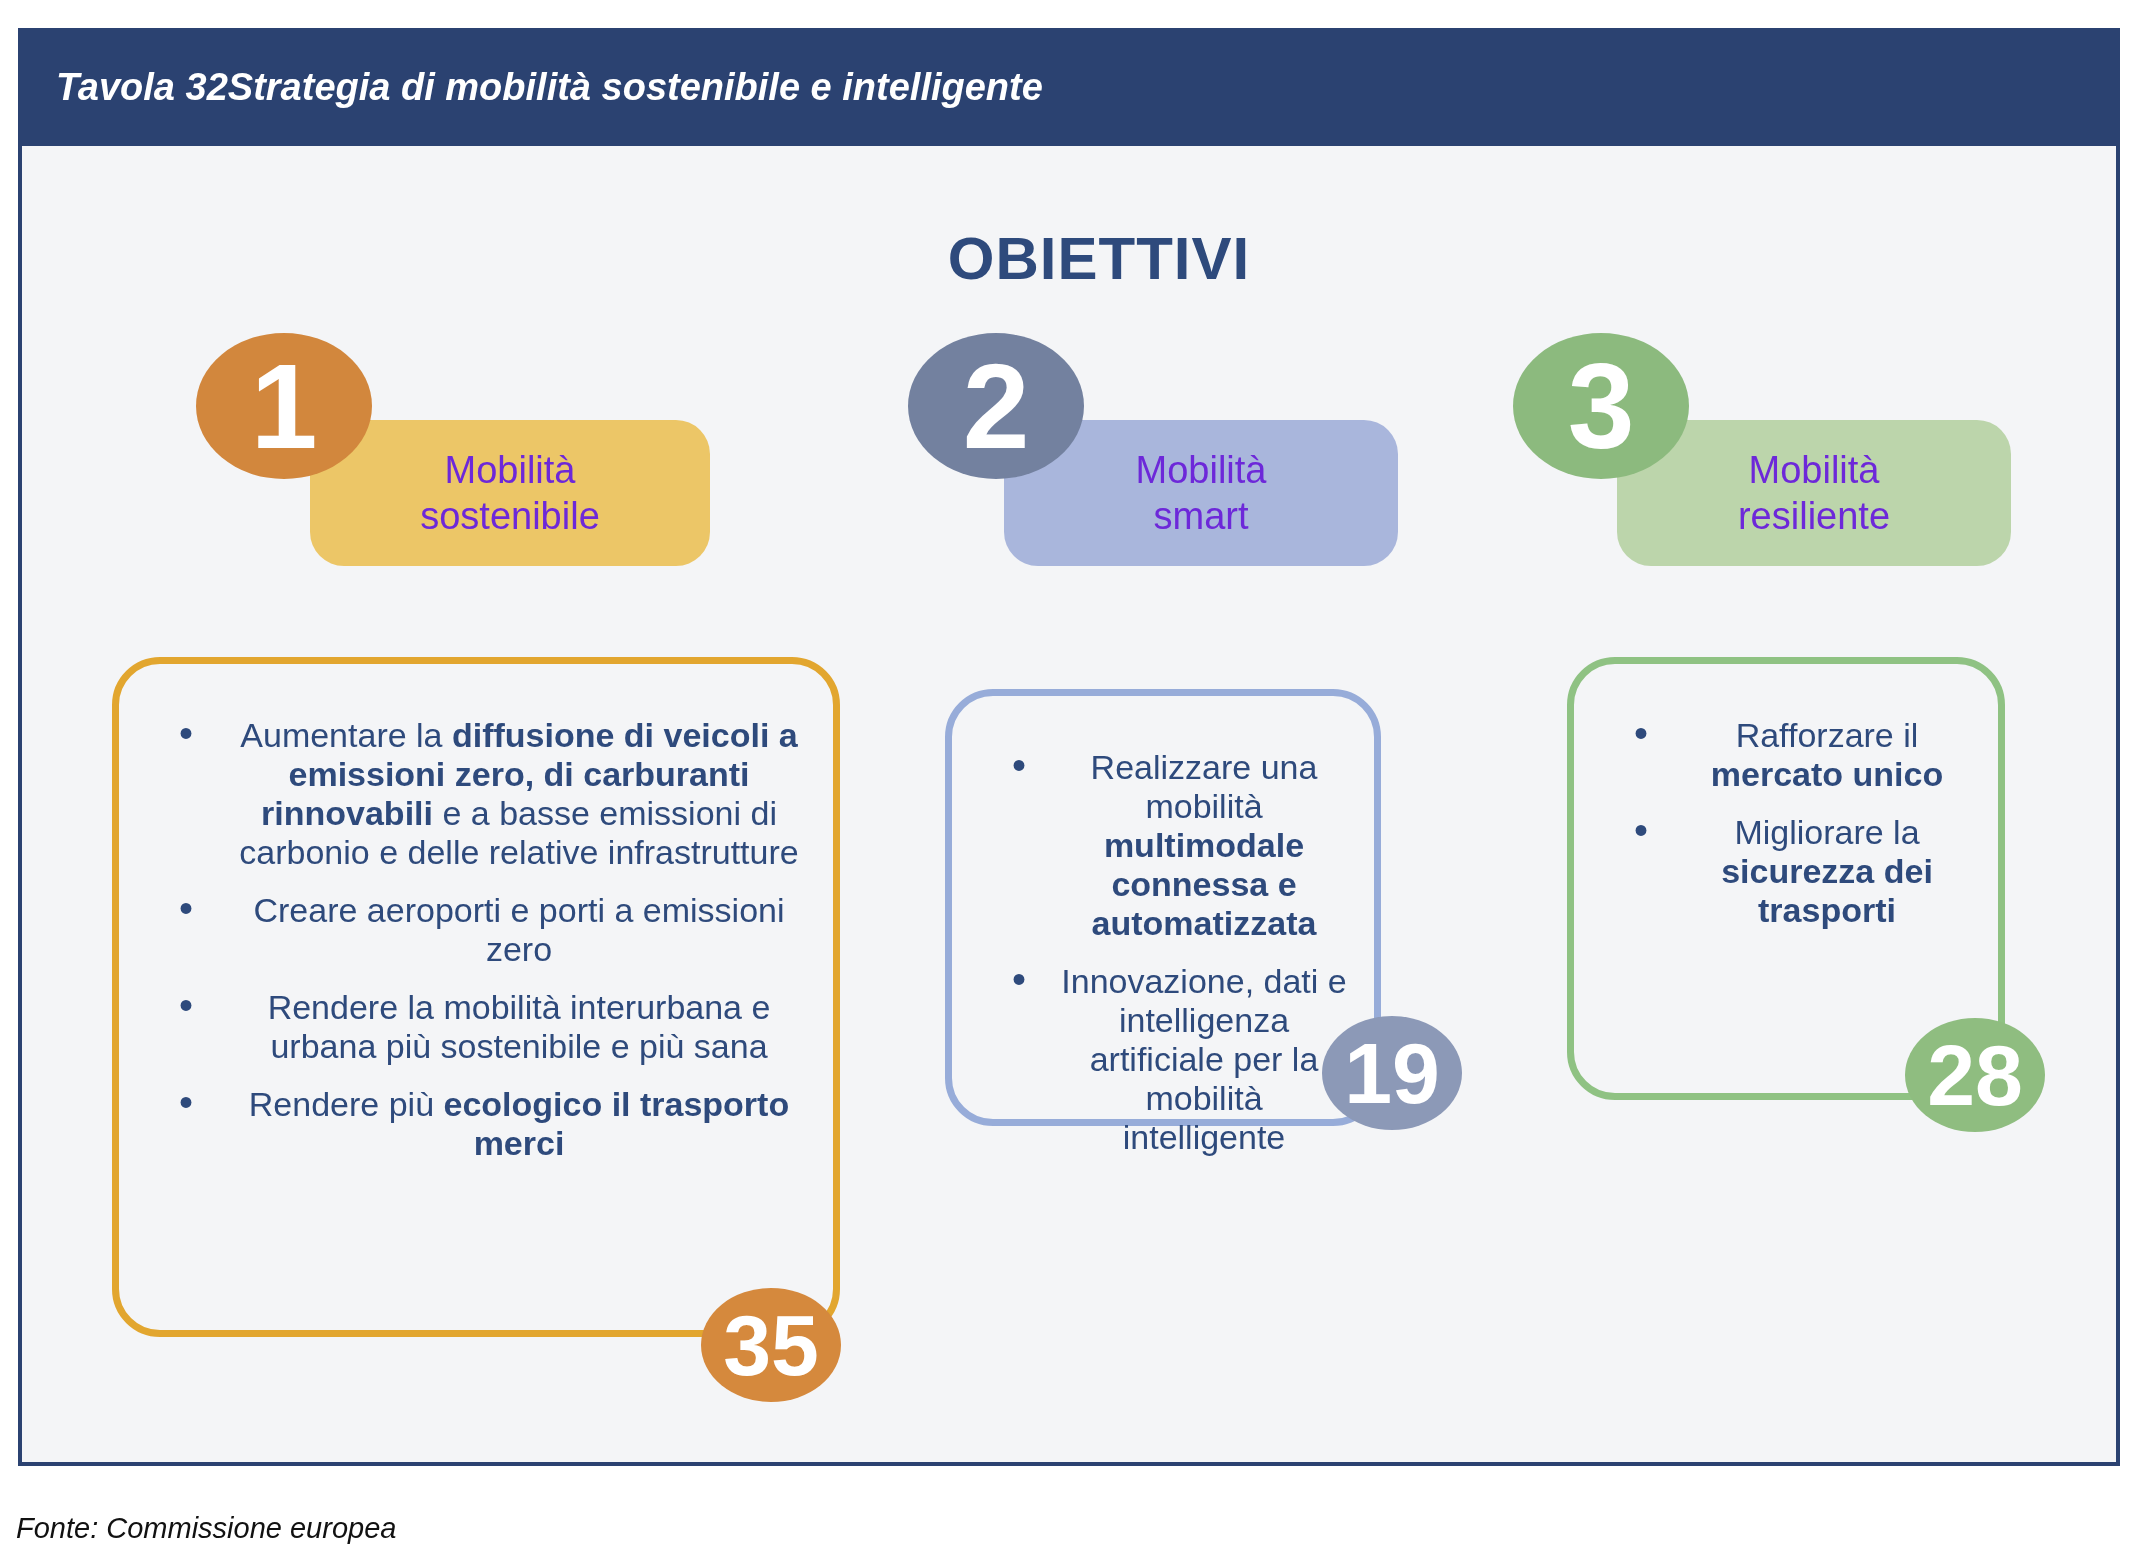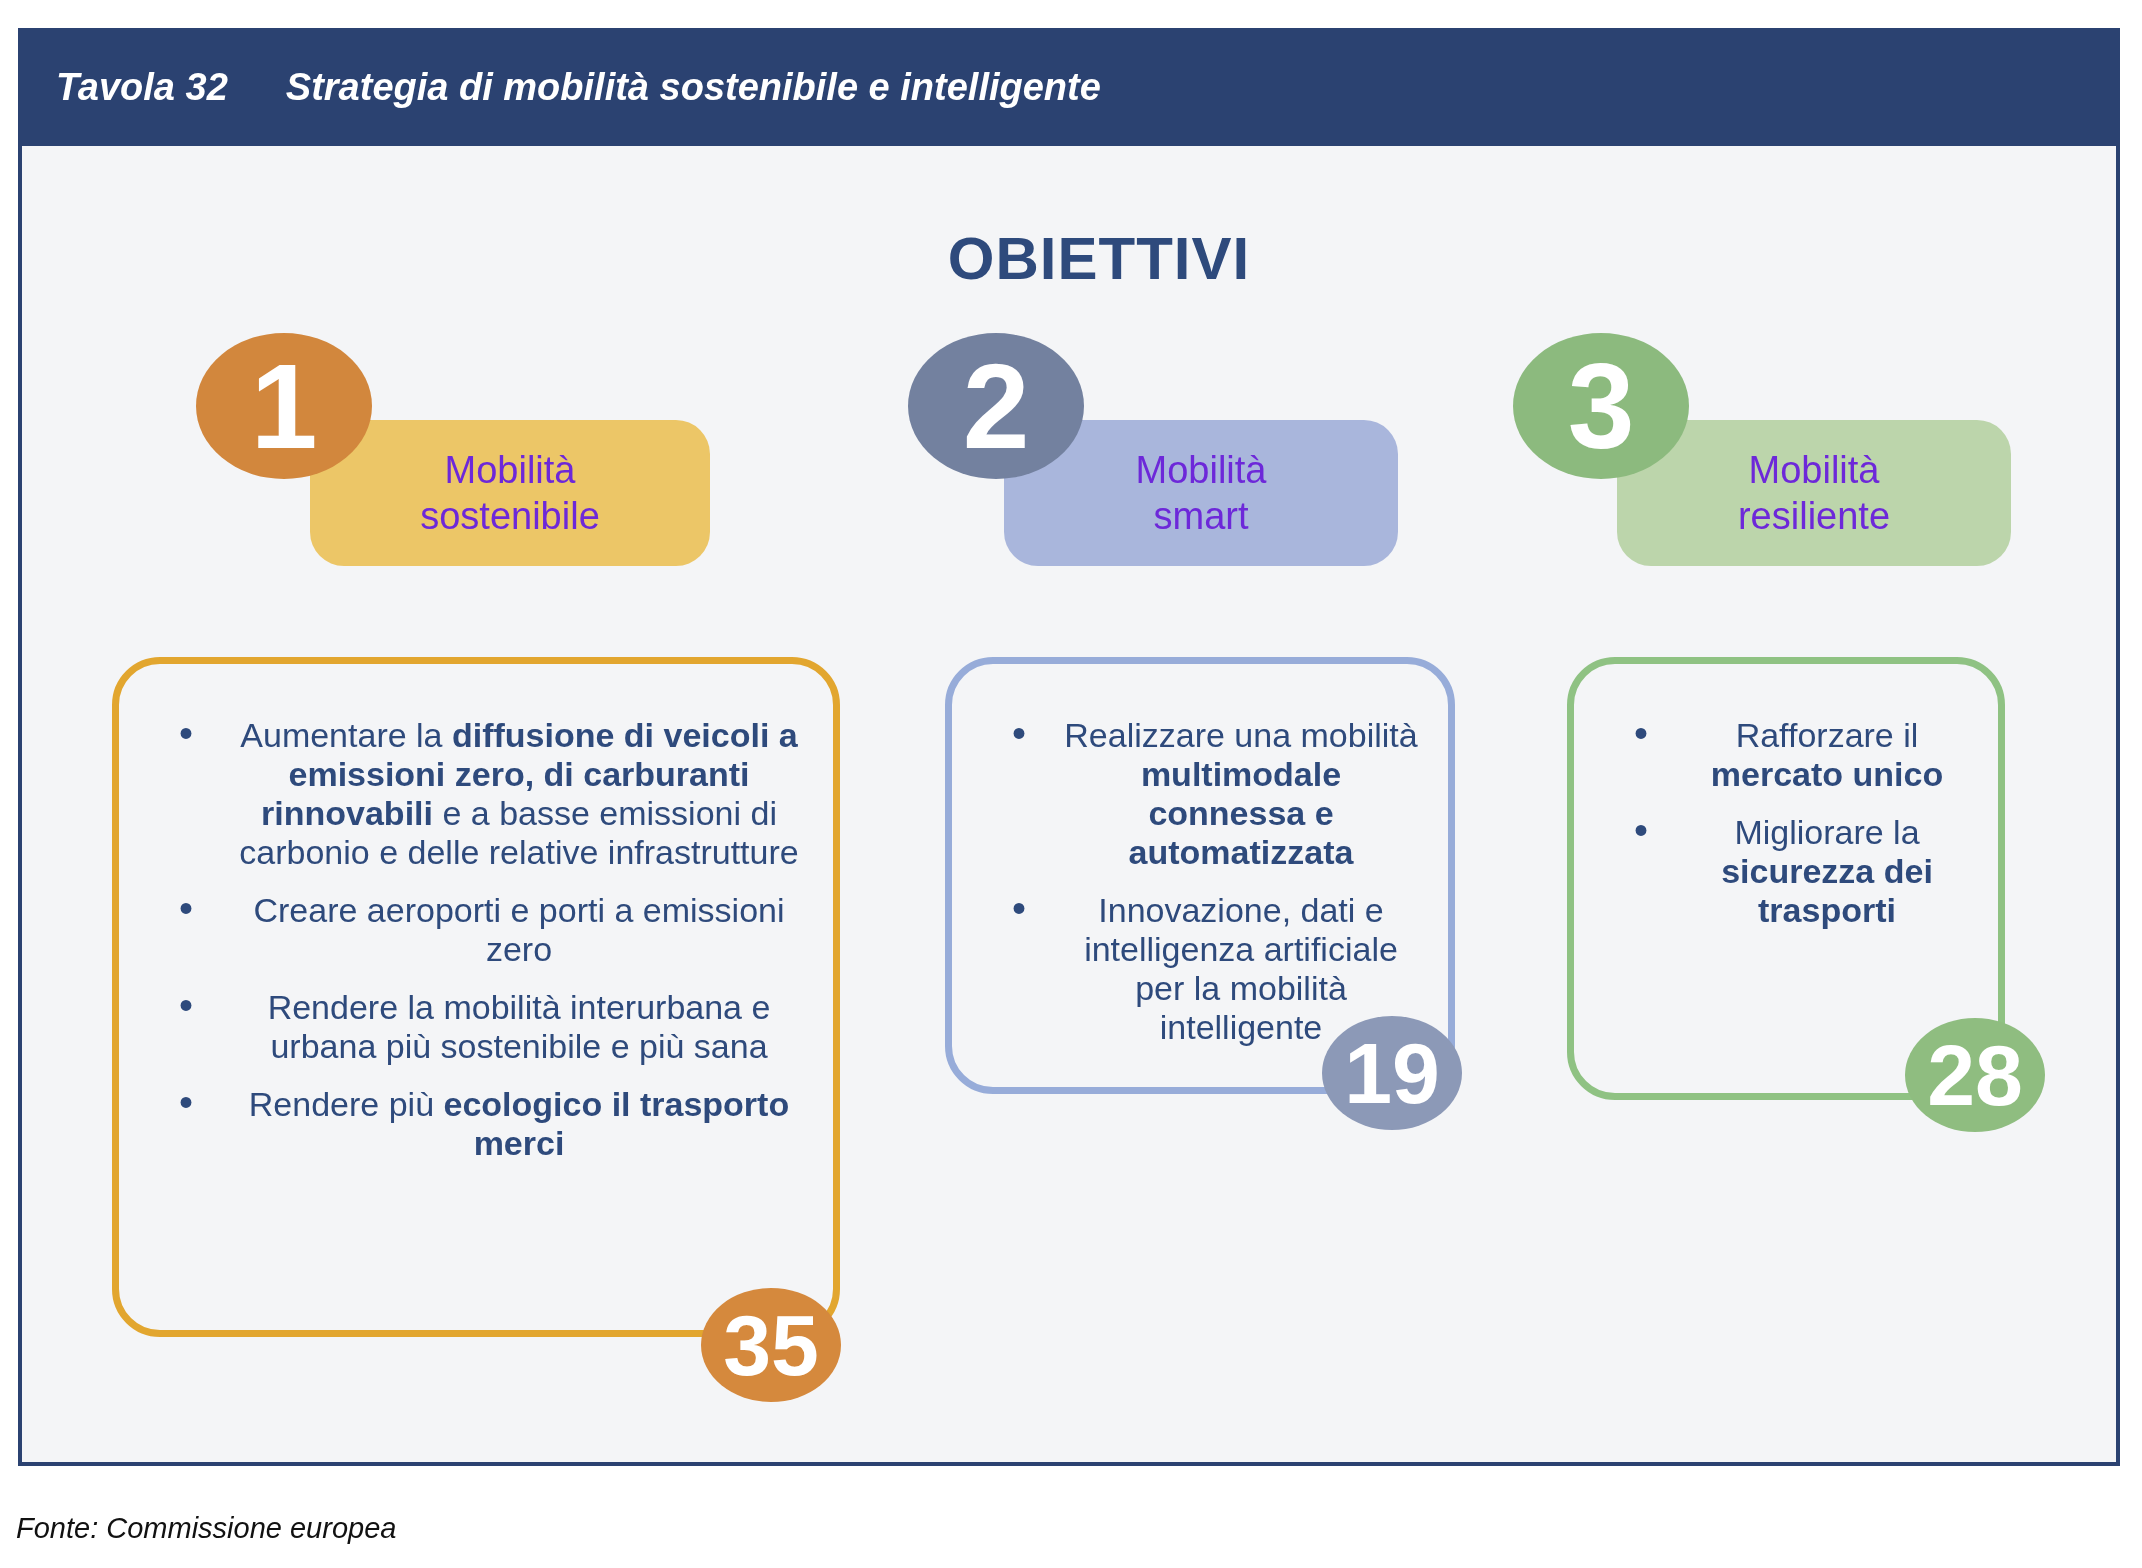--- a/index.html
+++ b/index.html
@@ -11,21 +11,21 @@
   .frame{
     position:absolute;left:18px;top:28px;width:2102px;height:1438px;
     box-sizing:border-box;border:4px solid #2B4271;background:#F4F5F7;
   }
   .header-band{
     position:absolute;left:-4px;top:-4px;width:2102px;height:118px;
     background:#2B4271;color:#ffffff;display:flex;align-items:center;
     font-style:italic;font-weight:bold;font-size:38px;
   }
   .h-label{margin-left:38px;}
-  .h-title{margin-left:58px;}
+  .h-title{}
   .obiettivi{
     position:absolute;top:192px;left:0;width:100%;text-align:center;text-indent:60px;
     font-size:60px;font-weight:bold;color:#2E4A7C;letter-spacing:1px;
   }
   .num-circle{
     position:absolute;width:176px;height:146px;border-radius:50%;
     display:flex;align-items:center;justify-content:center;
     color:#ffffff;font-weight:bold;font-size:120px;line-height:1;z-index:2;
   }
   .c1{left:174px;top:301px;background:#D2873D;}
@@ -37,21 +37,21 @@
     font-size:38px;line-height:1.22;color:#6d28d9;white-space:pre-line;z-index:1;
   }
   .p1{left:288px;width:400px;background:#ECC667;}
   .p2{left:982px;width:394px;background:#A9B6DC;}
   .p3{left:1595px;width:394px;background:#BCD5AB;}
   .box{
     position:absolute;top:625px;box-sizing:border-box;background:transparent;
     border-radius:48px;border:7px solid;z-index:1;
   }
   .b1{left:90px;width:728px;height:680px;border-color:#E2A62F;padding:52px 22px 0 58px;}
-  .b2{left:923px;width:510px;height:437px;border-color:#97ACD9;padding:52px 26px 0 58px;}
+  .b2{left:923px;width:436px;height:437px;border-color:#97ACD9;padding:52px 26px 0 58px;margin-top:32px;}
   .b3{left:1545px;width:438px;height:443px;border-color:#8FC283;padding:52px 26px 0 58px;}
   .bullet{
     position:relative;padding-left:50px;margin-bottom:19px;
     font-size:34px;line-height:39px;color:#2E4A7C;text-align:center;
   }
   .bullet::before{
     content:"\2022";position:absolute;left:2px;top:-2px;font-size:40px;color:#2E4A7C;
   }
   .seg{font-weight:normal;}
   .seg.bold{font-weight:bold;}

